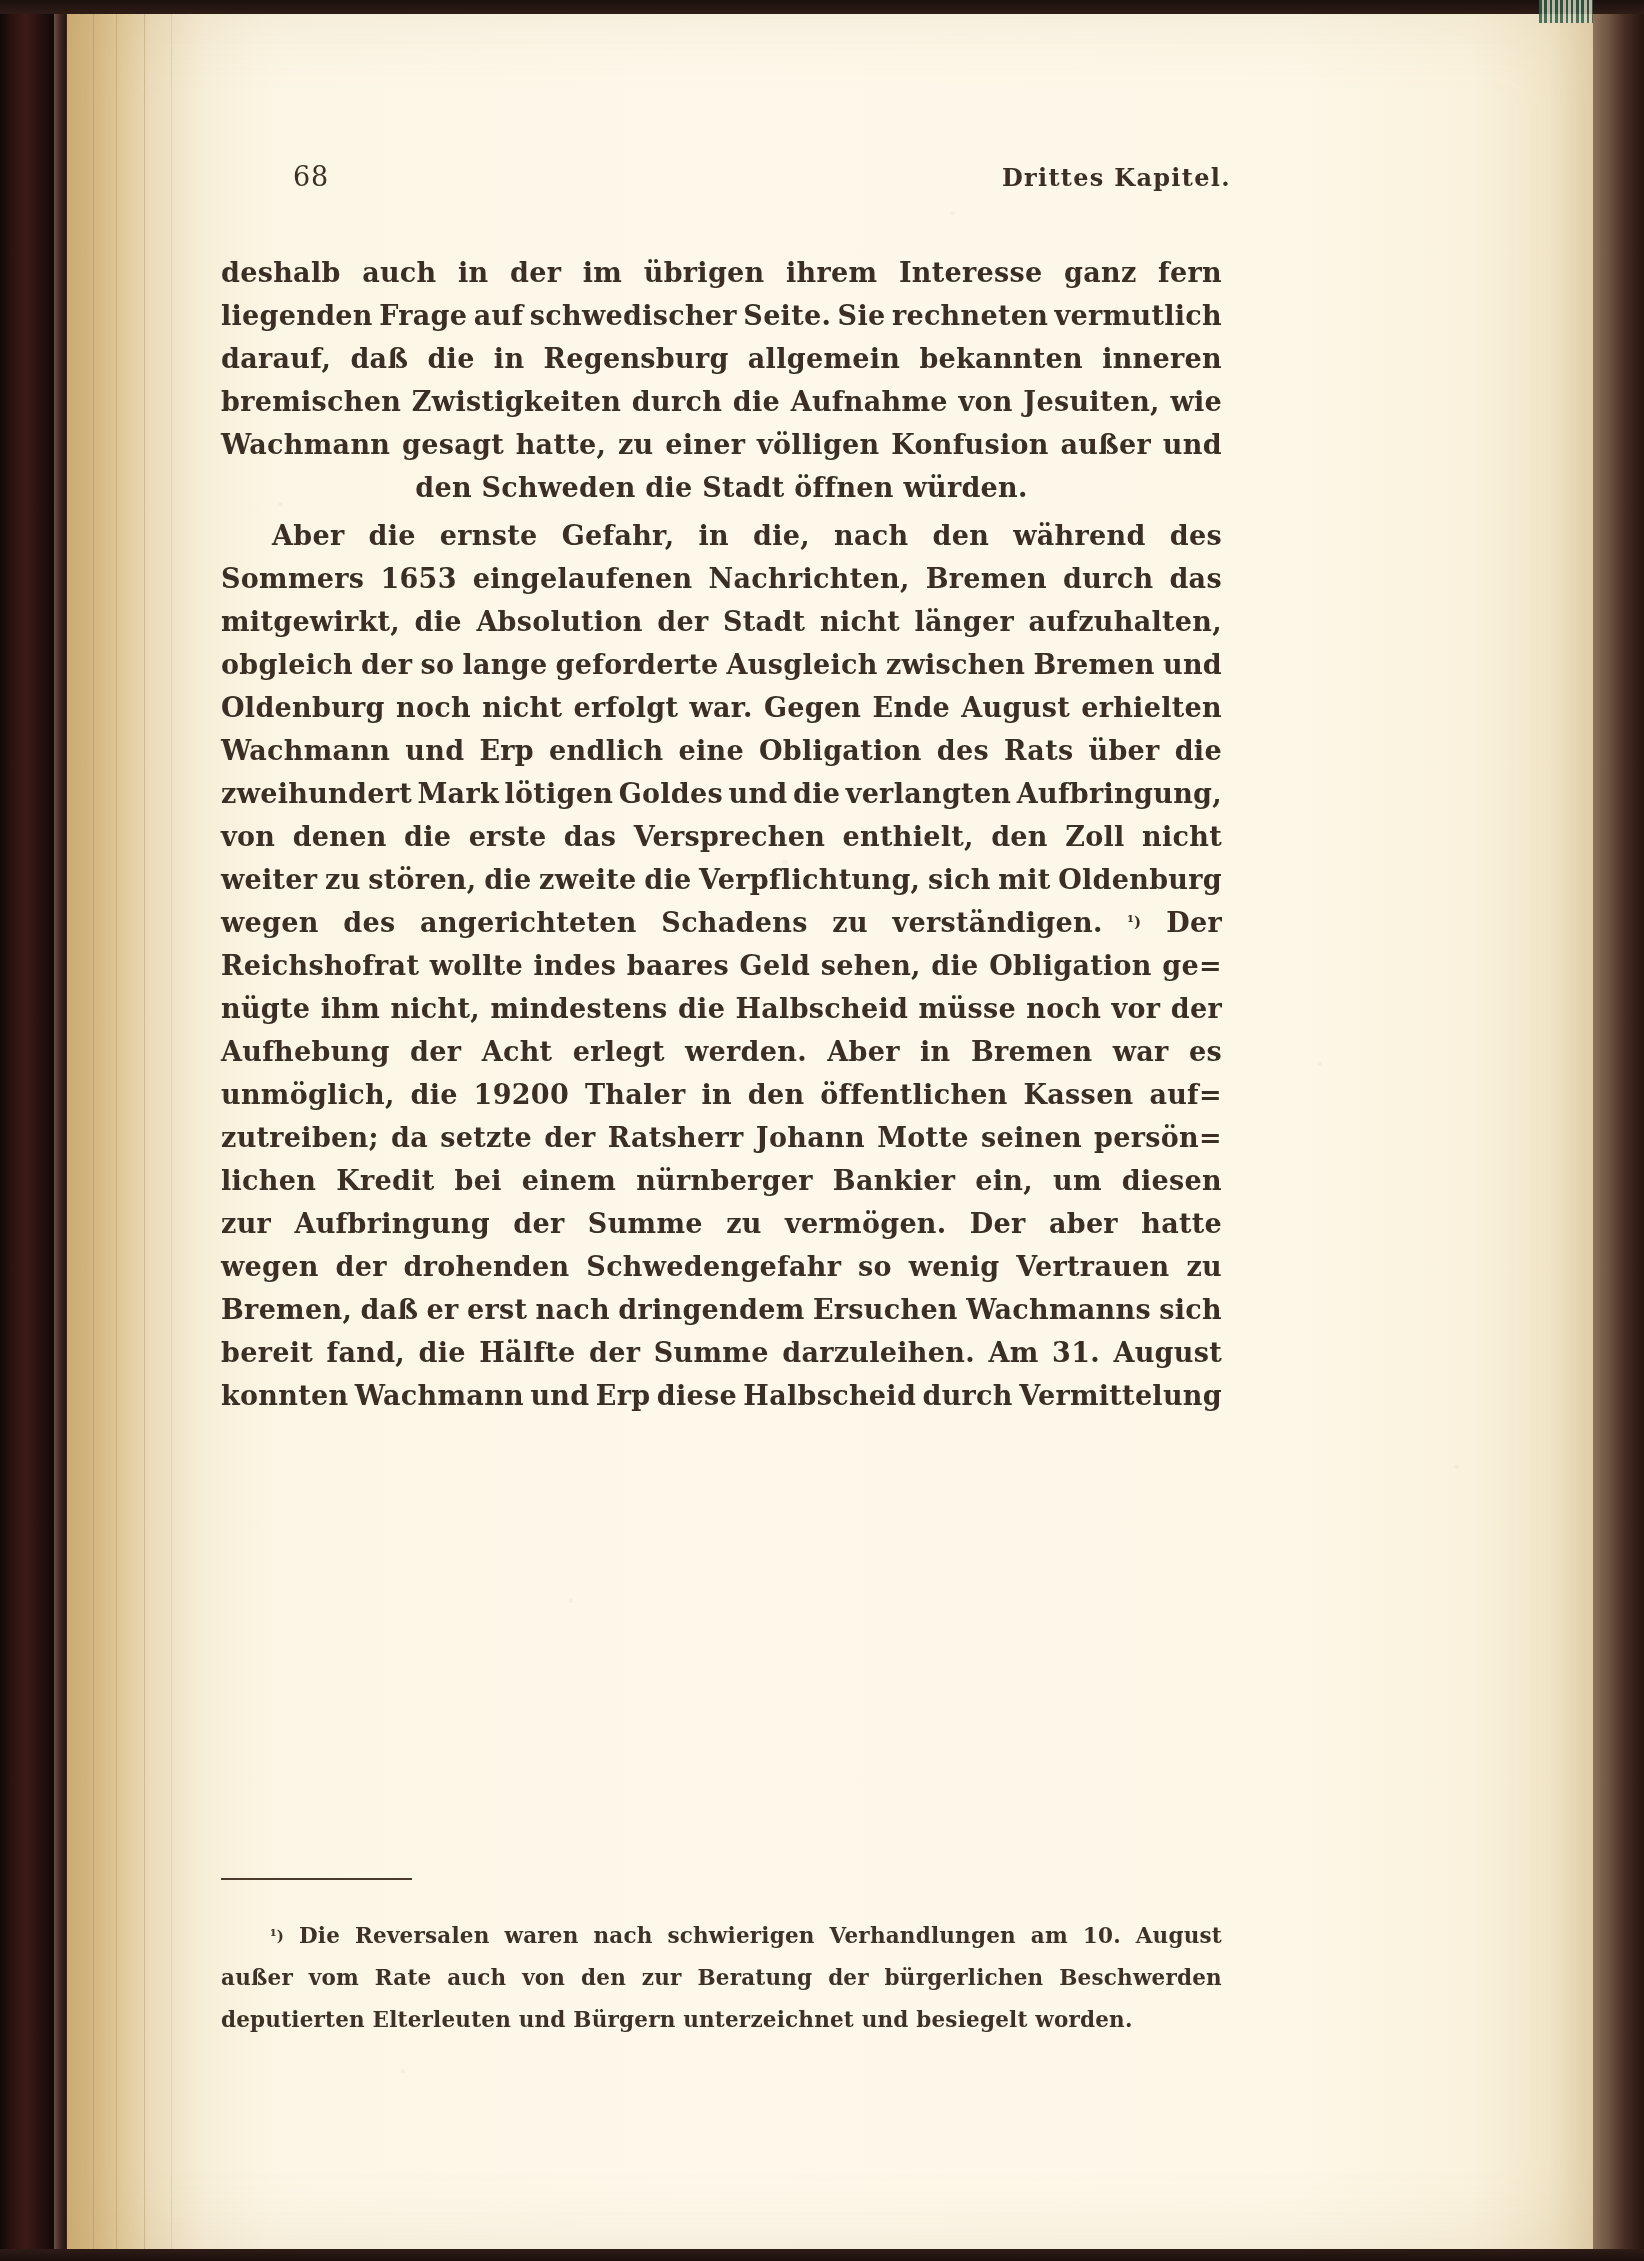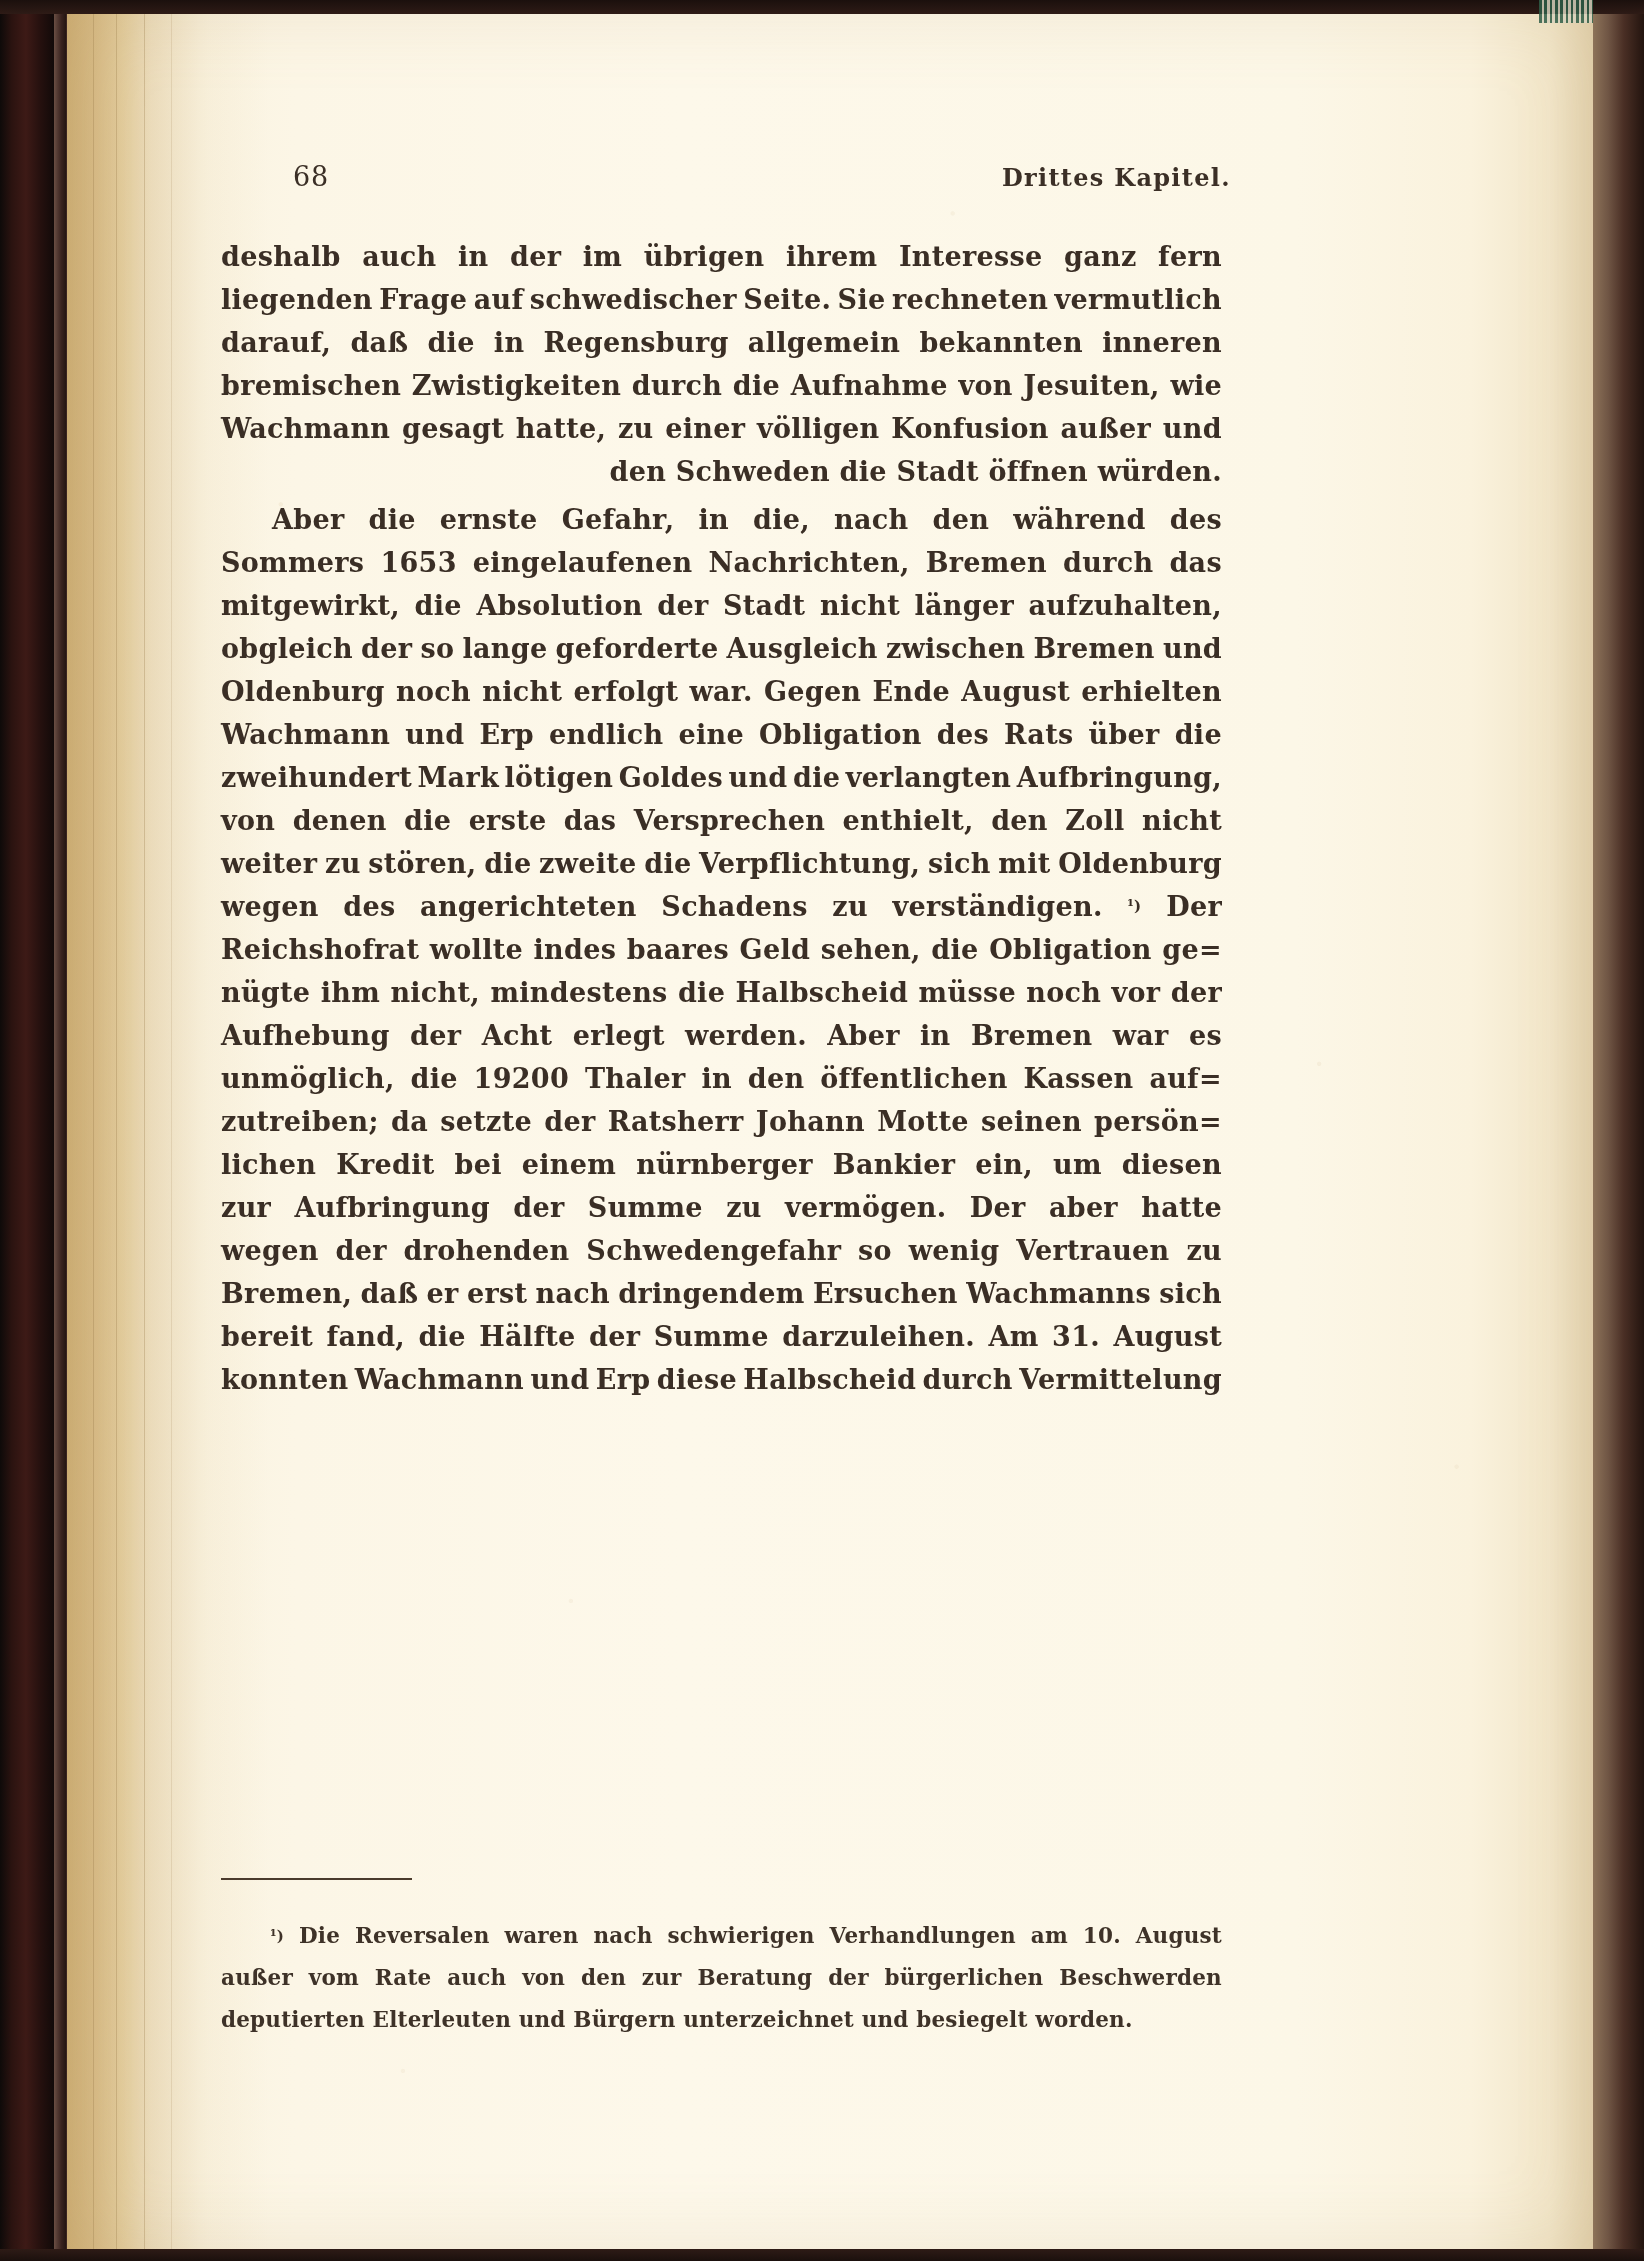--- a/index.html
+++ b/index.html
@@ -148,37 +148,37 @@
     color: #3b2f26;
     letter-spacing: 1.3px;
     transform: translateX(8.8px);
   }
 
   
   .para {
     margin: 0;
     padding: 0;
   }
-  .para.first { margin-top: 20px; }
+  .para.first { margin-top: 36px; }
   .para.second { margin-top: 5px; }
 
   .line {
     display: flex;
     justify-content: space-between;
     font-family: "DejaVu Serif", "Liberation Serif", serif;
     font-size: 27px;
     line-height: 43px;
     color: #3a2e25;
     letter-spacing: 0.3px;
     white-space: nowrap;
     font-weight: 600;
   }
   .line > span { display: inline-block; }
   
-  .line.ragged { display: block; text-align: right; }
+  .line.ragged { display: block; text-align: center; }
   .line.indent { padding-left: 51px; }
 
   
   .fn-rule {
     position: absolute;
     left: 154px;
     top: 1866px;
     width: 191px;
     height: 0;
     border-top: 2.6px solid #4a3b2d;

